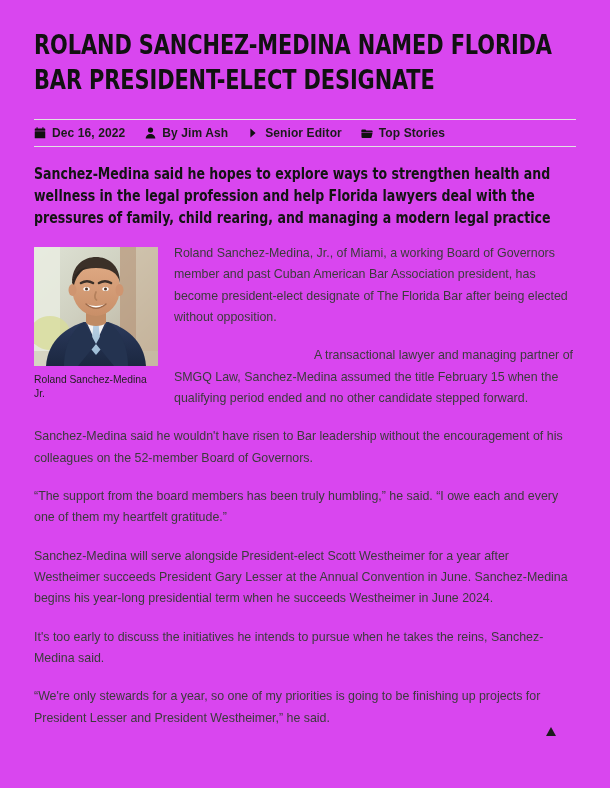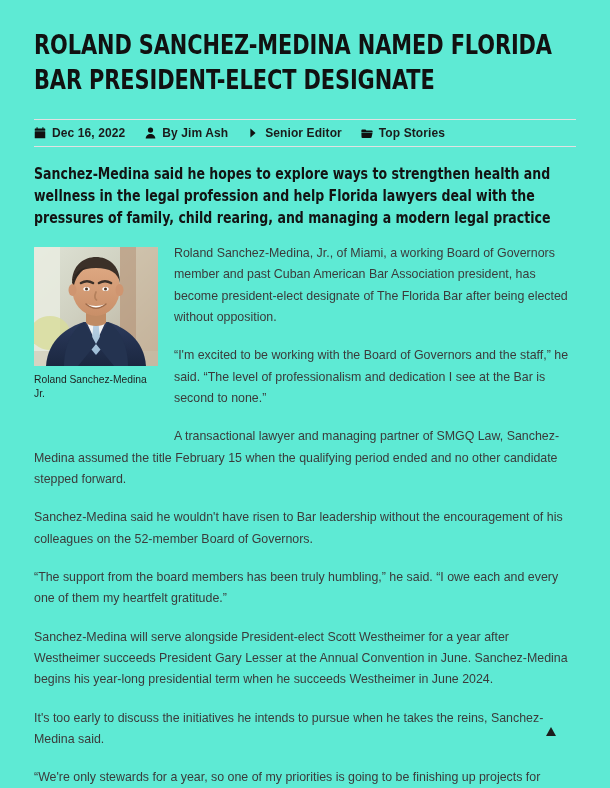--- a/index.html
+++ b/index.html
@@ -16,21 +16,21 @@
     color: #2b2b2b;
     position: relative;
   }
 
   .page {
     position: relative;
     width: 610px;
     height: 788px;
     box-sizing: border-box;
     padding: 0 34px;
-    background: #5eead4;
+    background: #d946ef;
   }
 
   
   .headline {
     margin: 0;
     padding-top: 28px;
     font-family: "Liberation Sans Narrow", "DejaVu Sans Condensed", "Liberation Sans", sans-serif;
     font-weight: 700;
     font-size: 27px;
     line-height: 1.28;
@@ -254,21 +254,20 @@
           <path d="M62 45 q-2.5 6 0.5 8" stroke="#b4805c" stroke-width="1.8" fill="none" stroke-linecap="round"></path>
 
           <path d="M52 57 q10 8 20 0 q-10 4 -20 0 Z" fill="#ffffff"></path>
           <path d="M52 57 q10 8.5 20 0" stroke="#9d6a49" stroke-width="1.3" fill="none" stroke-linecap="round"></path>
         </svg>
       </span>
       <figcaption class="caption">Roland Sanchez-Medina Jr.</figcaption>
     </figure>
 
     <p>Roland Sanchez-Medina, Jr., of Miami, a working Board of Governors member and past Cuban American Bar Association president,  has become president-elect designate of The Florida Bar after being elected without opposition.</p>
-    <p>“I'm excited to be working with the Board of Governors and the staff,” he said. “The level of professionalism and dedication I see at the Bar is second to none.”</p>
     <p class="indented">A transactional lawyer and managing partner of SMGQ Law, Sanchez-Medina assumed the title February 15 when the qualifying period ended and no other candidate stepped forward.</p>
     <p>Sanchez-Medina said he wouldn't have risen to Bar leadership without the encouragement of his colleagues on the 52-member Board of Governors.</p>
     <p>“The support from the board  members has been truly humbling,” he said. “I owe each and every one of them my heartfelt gratitude.”</p>
     <p>Sanchez-Medina will serve alongside President-elect Scott Westheimer for a year after Westheimer succeeds President Gary Lesser at the Annual Convention in June. Sanchez-Medina begins his year-long presidential term when he succeeds Westheimer in June 2024.</p>
     <p>It's too early to discuss the initiatives he intends to pursue when he takes the reins, Sanchez-Medina said.</p>
     <p>“We're only stewards for a year, so one of my priorities is going to be finishing up projects for President Lesser and President Westheimer,” he said.</p>
 
   </div>
 
   <div class="back-to-top">

